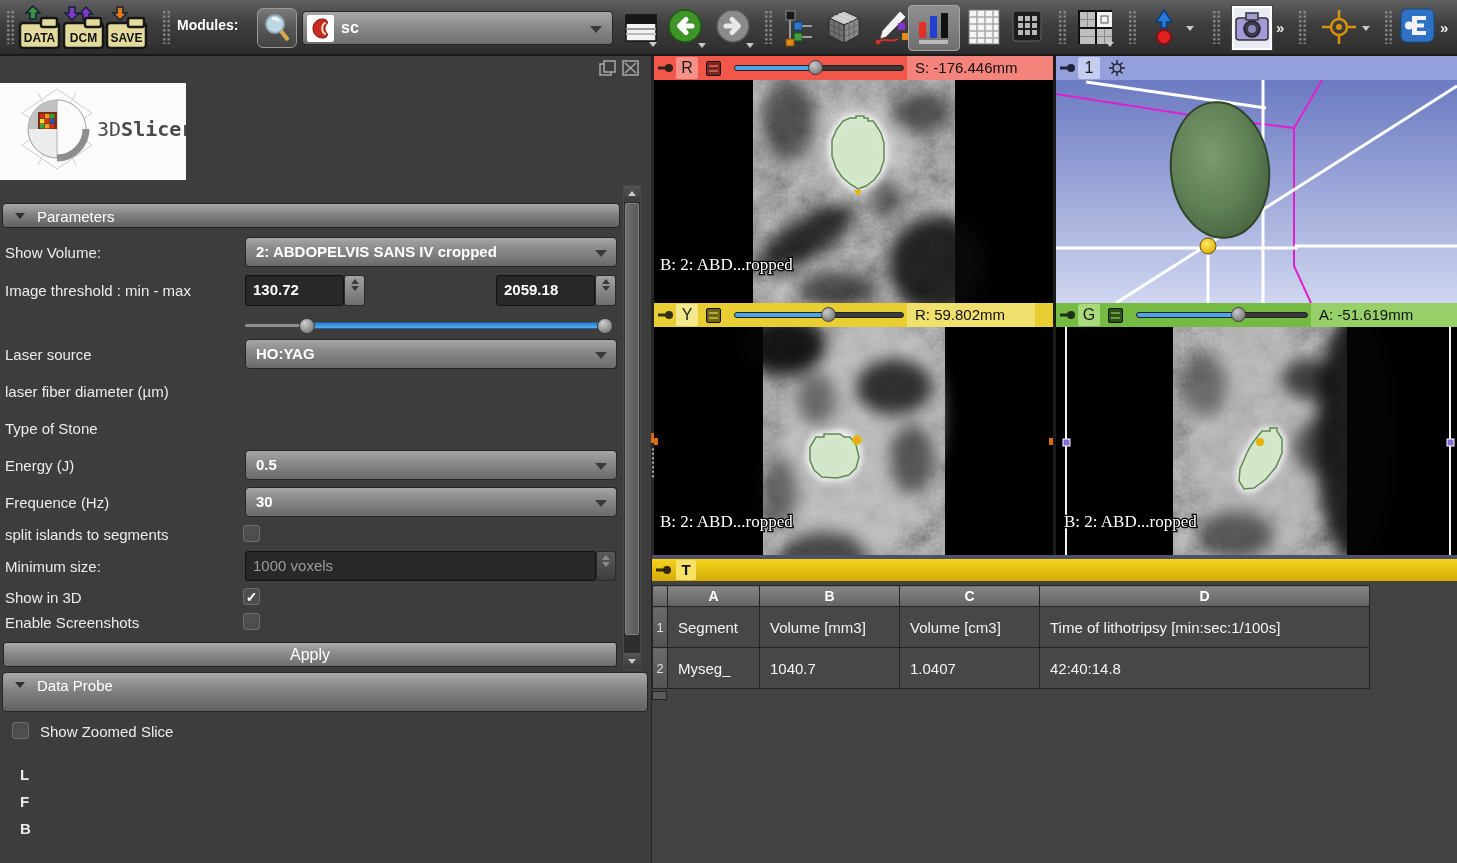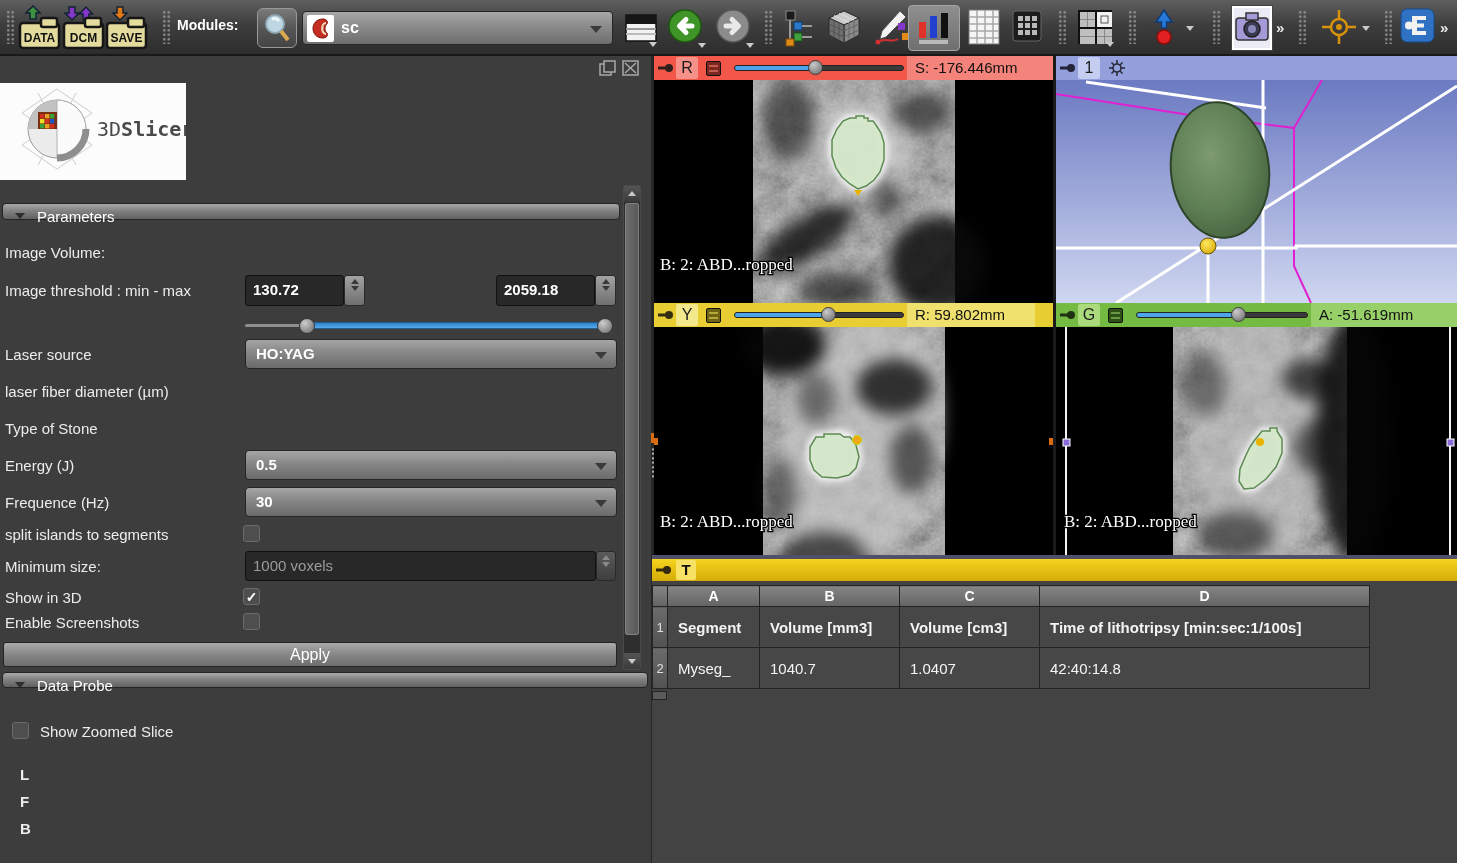--- a/index.html
+++ b/index.html
@@ -50,21 +50,21 @@
 .vtext { font-family:"Liberation Serif",serif; font-size:17px; fill:#fff; }
 .viewbody { background:#000; overflow:hidden; }
 
 
 #tablewrap { left:652px; top:581px; width:805px; height:282px; background:#434343; }
 table.grid { border-collapse:collapse; table-layout:fixed; }
 table.grid td, table.grid th { border:1px solid #242424; overflow:hidden; white-space:nowrap; }
 .colhead { background:linear-gradient(#858585,#636363); color:#fff; font-weight:bold; font-size:14px; text-align:center; height:21px; }
 .stub { background:linear-gradient(#6b6b6b,#525252); color:#e0e0e0; font-size:13px; text-align:center; }
 .cell { background:#474747; color:#f4f4f4; font-size:15px; padding:0 10px; height:41px; }
-.cellb { font-weight:bold; }
+.cellb { font-weight:normal; }
 </style>
 </head>
 <body>
 
 <svg width="0" height="0" style="position:absolute">
   <defs>
     <filter id="ctCloud" x="0" y="0" width="100%" height="100%">
       <feTurbulence type="fractalNoise" baseFrequency="0.045" numOctaves="4" seed="11"></feTurbulence>
       <feColorMatrix type="saturate" values="0"></feColorMatrix>
       <feComponentTransfer>
@@ -349,26 +349,30 @@
           <rect x="45" y="36" width="4.4" height="4.4" fill="#d03020"></rect>
           <rect x="50" y="36" width="4.4" height="4.4" fill="#2058c8"></rect>
         <rect x="40" y="41" width="4.4" height="4.4" fill="#38a038"></rect>
           <rect x="45" y="41" width="4.4" height="4.4" fill="#e8a020"></rect>
           <rect x="50" y="41" width="4.4" height="4.4" fill="#d03020"></rect>
       </g>
       <text x="97" y="53" font-size="20" fill="#4a4a4a" font-family="DejaVu Sans Mono, monospace"><tspan>3D</tspan><tspan font-weight="bold">Slicer</tspan></text>
     </svg>
   </div>
 
-  <div class="abs seahead" style="left:2px;top:147px;width:618px;height:17px">
+  <div class="abs seahead" style="left:2px;top:147px;width:618px;height:25px">
     <div class="abs sectri" style="left:12px;top:9px"></div>
     <span class="abs" style="left:34px;top:4px">Parameters</span>
   </div>
 
-  <div class="abs lbl" style="left:5px;top:188px">Image Volume:</div>
+  <div class="abs lbl" style="left:5px;top:188px">Show Volume:</div>
+  <div class="abs fld" style="left:245px;top:181px;width:372px;height:30px">
+    <span>2: ABDOPELVIS SANS IV cropped</span>
+    <div class="abs ddtri" style="right:9px;top:12px"></div>
+  </div>
 
   <div class="abs lbl" style="left:5px;top:226px">Image threshold : min - max</div>
   <div class="abs spin" style="left:245px;top:219px;width:99px;height:31px"><span>130.72</span></div>
   <div class="abs spinbtn" style="left:344px;top:219px;width:21px;height:31px">
       <div class="uptri"></div>
       <div class="dntri"></div>
     </div>
   <div class="abs spin" style="left:496px;top:219px;width:99px;height:31px"><span>2059.18</span></div>
   <div class="abs spinbtn" style="left:595px;top:219px;width:21px;height:31px">
       <div class="uptri"></div>
@@ -425,21 +429,21 @@
   <div id="vscroll" class="abs">
     <div class="abs sbarrow" style="top:0">
         <div class="uptri" style="border-bottom-color:#c9c9c9;margin-top:5px"></div>
       </div>
     <div id="vthumb" class="abs"></div>
     <div class="abs sbarrow" style="bottom:0">
         <div class="dntri" style="border-top-color:#c9c9c9;margin-top:6px"></div>
       </div>
   </div>
 
-  <div class="abs seahead" style="left:2px;top:616px;width:646px;height:16px">
+  <div class="abs seahead" style="left:2px;top:616px;width:646px;height:40px">
     <div class="abs sectri" style="left:12px;top:9px"></div>
     <span class="abs" style="left:34px;top:4px">Data Probe</span>
   </div>
 
   <div class="abs cb" style="left:12px;top:666px"></div>
   <div class="abs lbl" style="left:40px;top:667px">Show Zoomed Slice</div>
 
   <div class="abs lbl" style="left:20px;top:710px;font-weight:bold">L</div>
   <div class="abs lbl" style="left:20px;top:737px;font-weight:bold">F</div>
   <div class="abs lbl" style="left:20px;top:764px;font-weight:bold">B</div>

